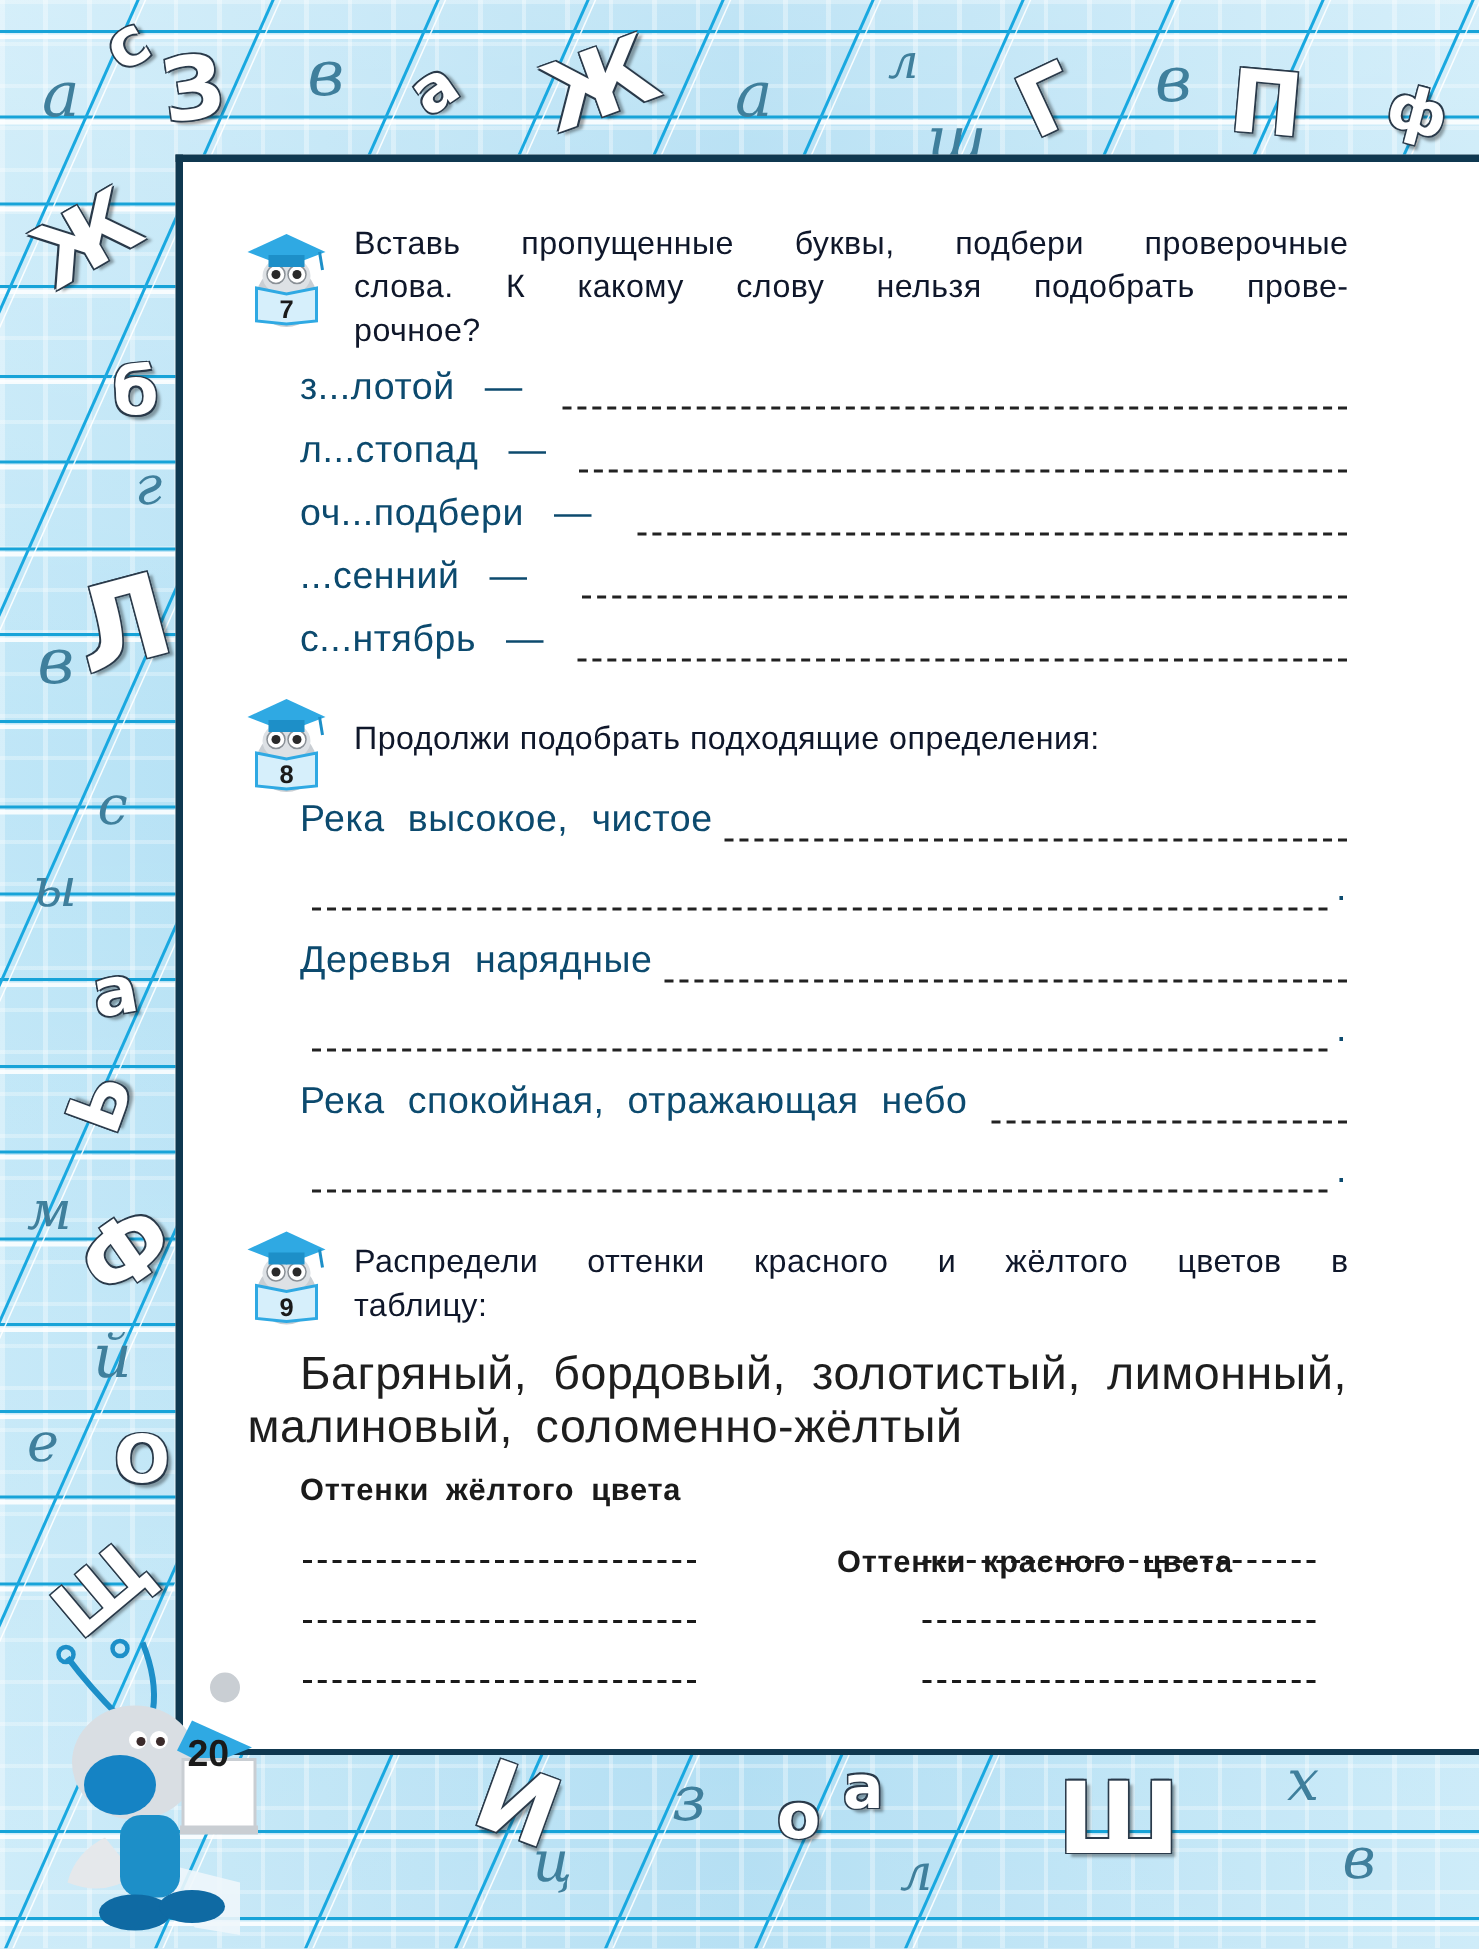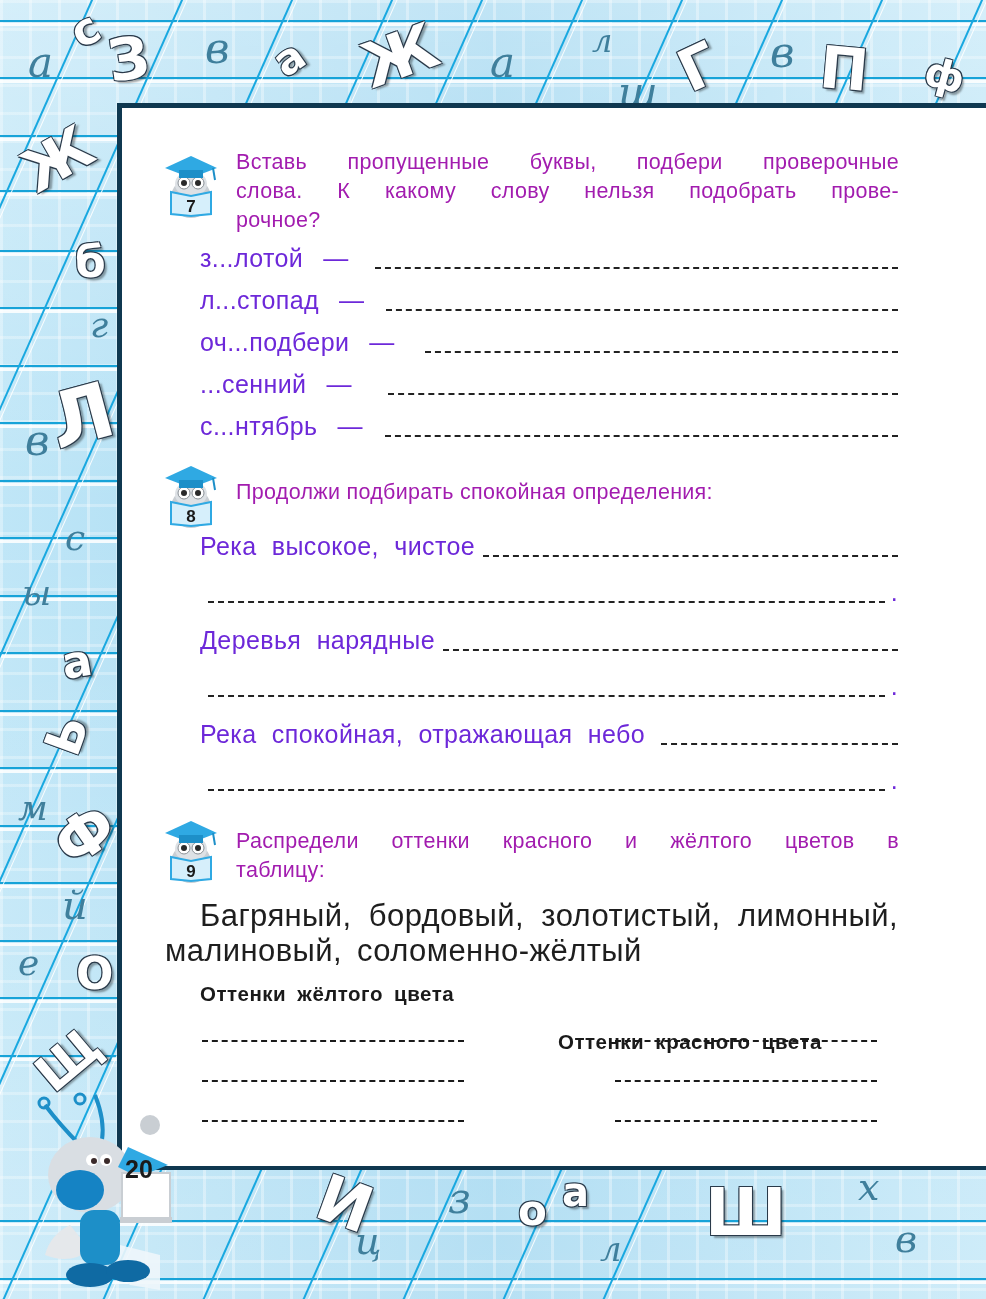--- a/index.html
+++ b/index.html
@@ -33,24 +33,24 @@
   .panel {
     position: absolute; left: 117px; top: 103px; right: 0; height: 1067px;
     background: #fff;
     border-left: 5px solid #0f3850; border-top: 5px solid #0f3850; border-bottom: 4px solid #0f3850;
     box-sizing: border-box;
   }
 
   .task { position: absolute; left: 163px; width: 736px; color: #1b1b1b; }
   .owl { position: absolute; width: 56px; height: 70px; }
   .owl svg { width: 100%; height: 100%; }
-  .instr { position: absolute; left: 73px; right: 0; font-size: 21.5px; line-height: 29px; text-align: justify; letter-spacing: .3px; color: #a21caf; }
+  .instr { position: absolute; left: 73px; right: 0; font-size: 21.5px; line-height: 29px; text-align: justify; letter-spacing: .3px; color: #0f172a; }
   .instr::after { content: ""; display: inline-block; width: 100%; }
 
-  .row { position: absolute; display: flex; align-items: center; font-size: 25px; color: #6d28d9; letter-spacing: .4px; }
+  .row { position: absolute; display: flex; align-items: flex-end; font-size: 25px; color: #0c4a6e; letter-spacing: .4px; }
   .blank { flex: 1; border-bottom: 2.5px dashed #222; margin-left: 14px; height: 18px; }
   .blank.full { margin-left: 0; }
   .dot { margin-left: 6px; font-size: 25px; }
   .word-row { position: absolute; font-size: 31px; color: #1e1e1e; letter-spacing: .4px; }
 
   .col-head { position: absolute; font-size: 20.5px; font-weight: bold; color: #1a1a1a; letter-spacing: .5px; }
   .col-line { position: absolute; width: 262px; border-bottom: 2.5px dashed #1a1a1a; }
 
   .mascot { position: absolute; left: 10px; top: 1085px; width: 200px; height: 210px; }
   .page-num { position: absolute; left: 125px; top: 1155px; font-size: 25px; font-weight: bold; color: #1a1a1a; }
@@ -198,21 +198,21 @@
         <circle cx="21" cy="33" r="3" fill="#2a2a2a"></circle>
       <circle cx="35" cy="33" r="6" fill="#fff" stroke="#8a9096"></circle>
         <circle cx="35" cy="33" r="3" fill="#2a2a2a"></circle>
       <polygon points="2,18 28,6 54,18 28,28" fill="#2fa9e3"></polygon>
       <rect x="16" y="20" width="24" height="8" fill="#1d8fc8"></rect>
       <line x1="50" y1="18" x2="52" y2="30" stroke="#1d8fc8" stroke-width="2"></line>
       <path d="M8 42 L28 46 L48 42 L48 64 L28 66 L8 64 Z" fill="#d6effb" stroke="#2fa9e3" stroke-width="2"></path>
       <text x="28" y="62" text-anchor="middle" font-family="Liberation Sans, sans-serif" font-weight="bold" font-size="17" fill="#1a1a1a">8</text>
     </svg>
   </div>
-  <div class="instr" style="top:20px;text-align:left">Продолжи подбирать спокойная определения:</div>
+  <div class="instr" style="top:20px;text-align:left">Продолжи подобрать подходящие определения:</div>
 </div>
 
 <div class="row" style="left:200px;top:532px;width:698px">
   <span style="word-spacing:8px">Река высокое, чистое</span>
   <span class="blank" style="margin-left:8px"></span>
 </div>
 <div class="row" style="left:208px;top:578px;width:690px">
   <span class="blank full"></span>
   <span class="dot">.</span>
 </div>

